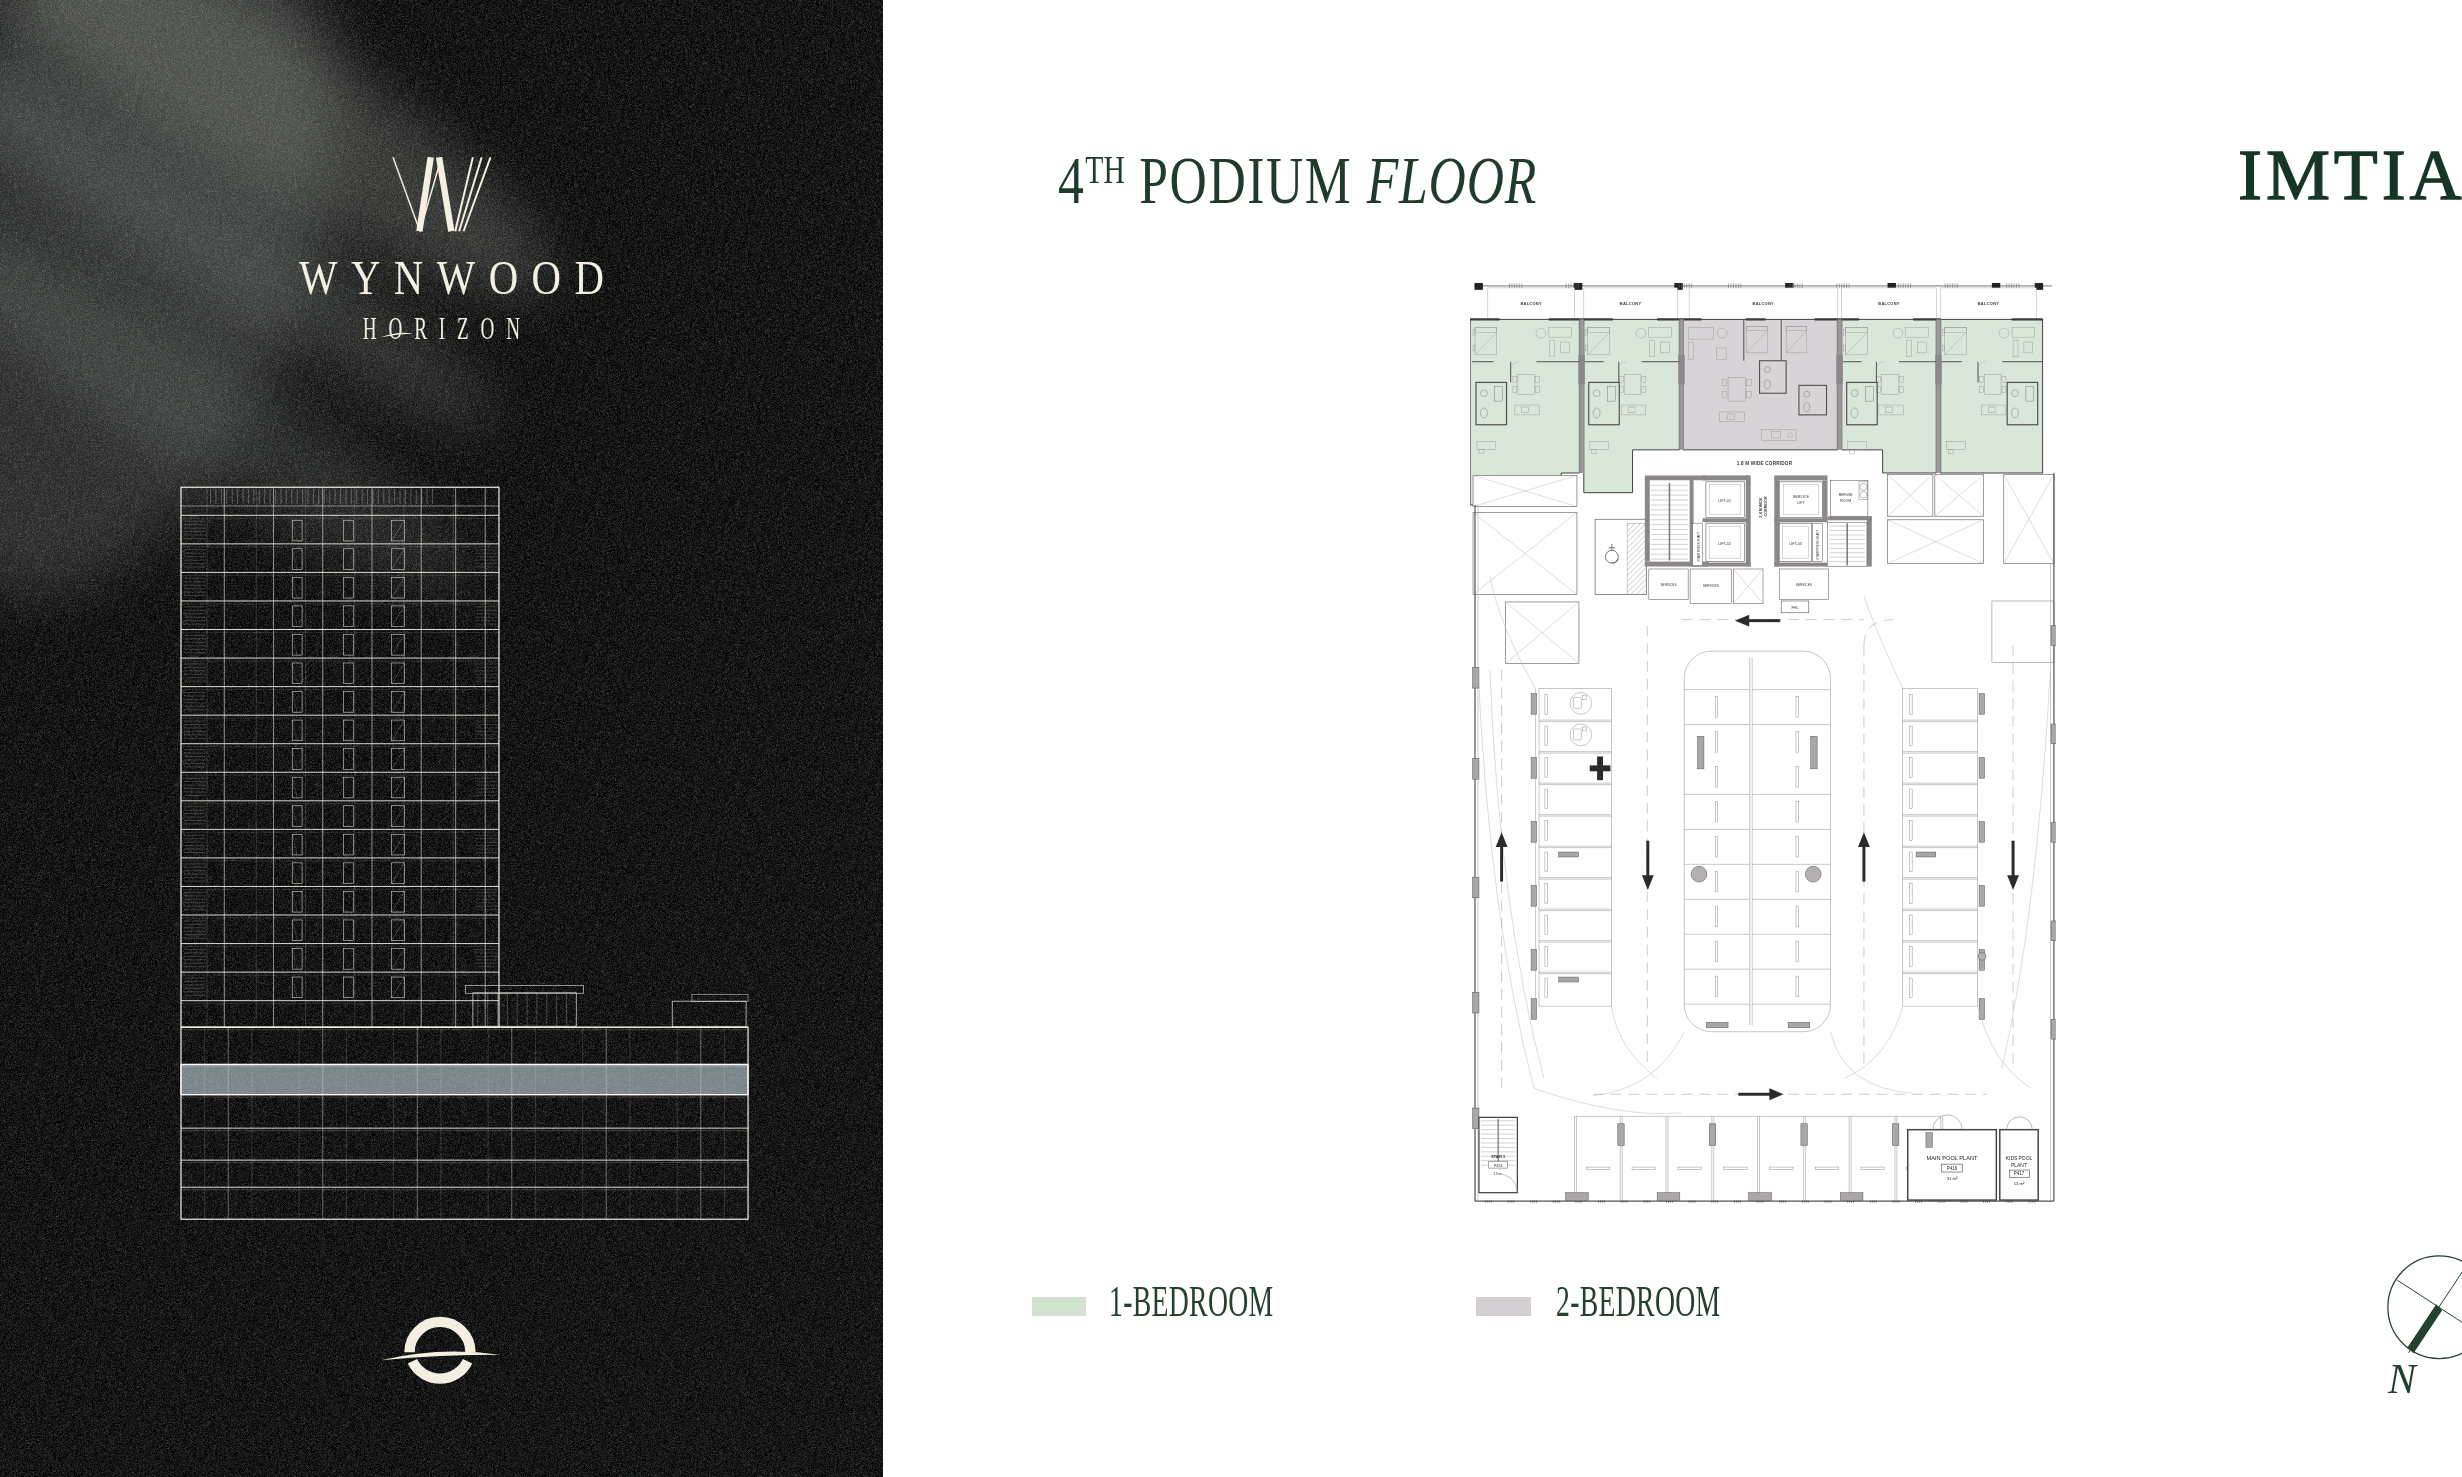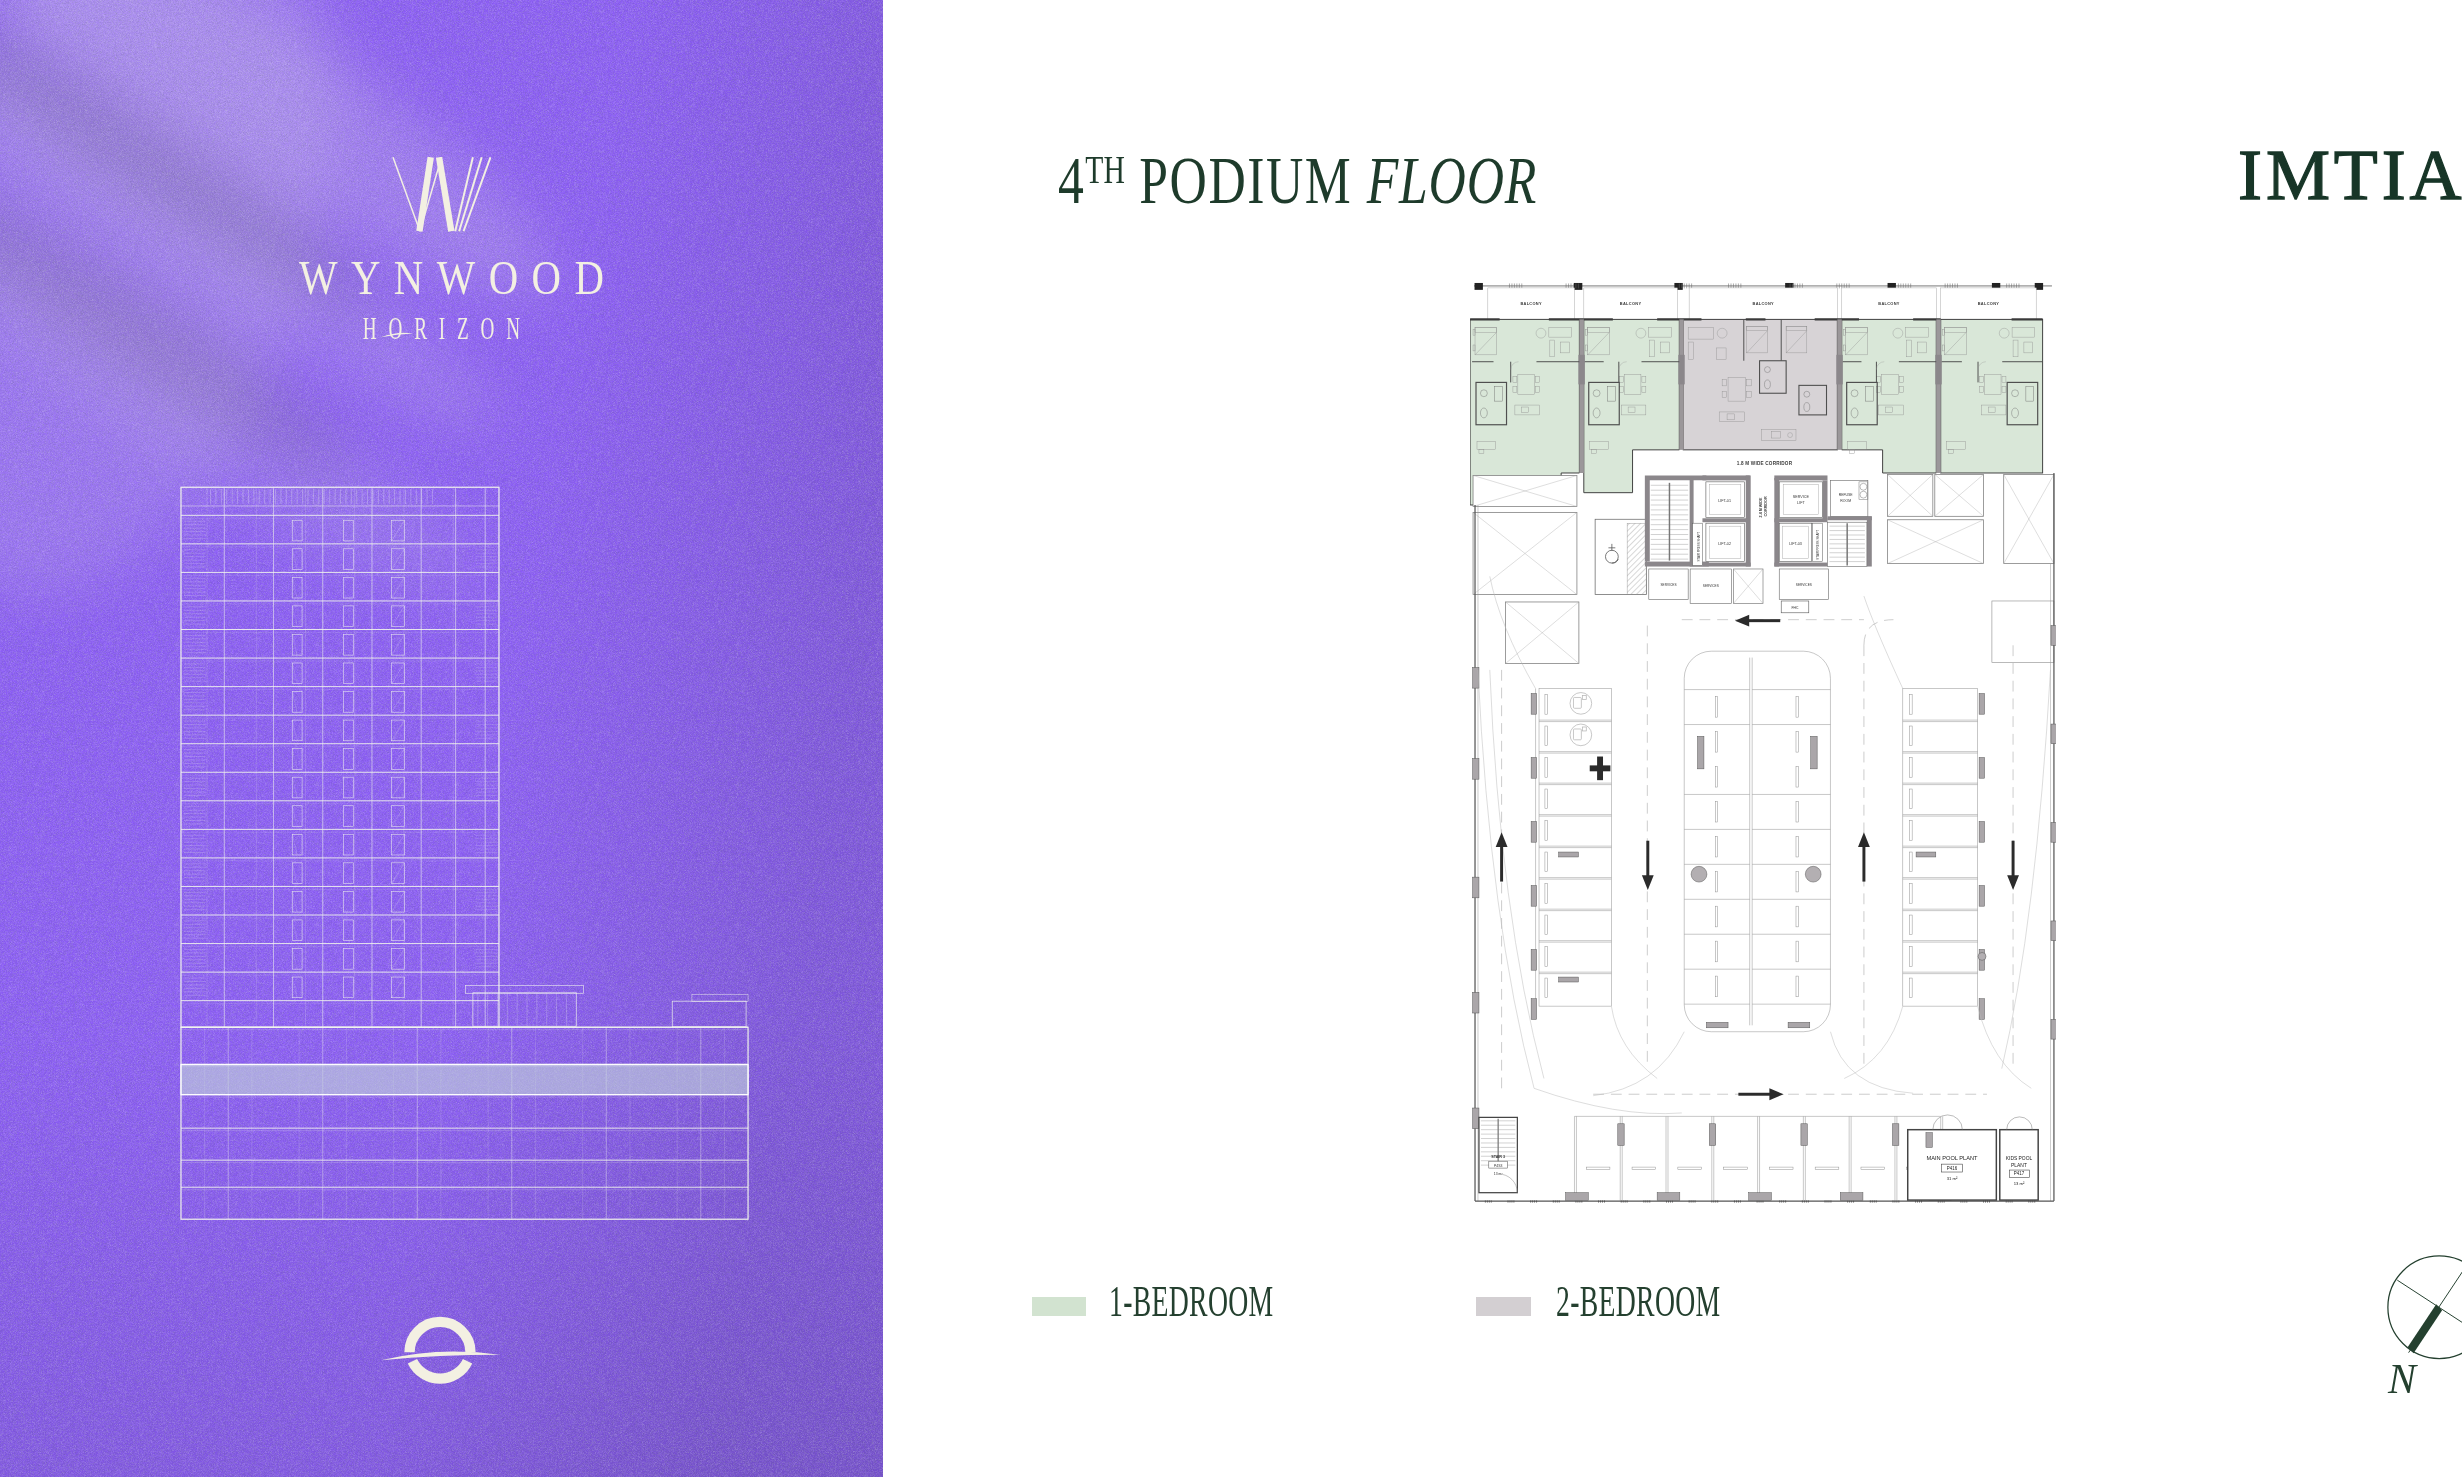--- a/index.html
+++ b/index.html
@@ -2,21 +2,21 @@
 <html style="font-size:7.9px"><head>
 <meta charset="utf-8">
 <style>
   html,body{margin:0;padding:0}
   body{width:2627px;height:1477px;position:relative;background:#ffffff;font-family:"Liberation Sans",sans-serif;overflow:hidden}
   .abs{position:absolute}
 </style>
 </head>
 <body>
 
-<div class="abs" style="left:0;top:0;width:883px;height:1477px;background:#8b5cf6;overflow:hidden">
+<div class="abs" style="left:0;top:0;width:883px;height:1477px;background:#000000;overflow:hidden">
 
   <svg class="abs" style="left:0;top:0" width="883" height="1477" viewBox="0 0 1793 3000">
     <filter id="blurS" x="-40%" y="-40%" width="180%" height="180%">
         <feGaussianBlur stdDeviation="55"></feGaussianBlur>
       </filter>
     <g filter="url(#blurS)">
       <ellipse cx="230" cy="480" rx="400" ry="760" fill="#e6eee4" opacity="0.15" transform="rotate(18 230 480)"></ellipse>
       <ellipse cx="430" cy="135" rx="820" ry="160" fill="#eaf2e8" opacity="0.20" transform="rotate(33 430 135)"></ellipse>
       <ellipse cx="300" cy="330" rx="560" ry="75" fill="#141c16" opacity="0.16" transform="rotate(33 300 330)"></ellipse>
       <ellipse cx="420" cy="480" rx="700" ry="110" fill="#eaf2e8" opacity="0.15" transform="rotate(33 420 480)"></ellipse>

